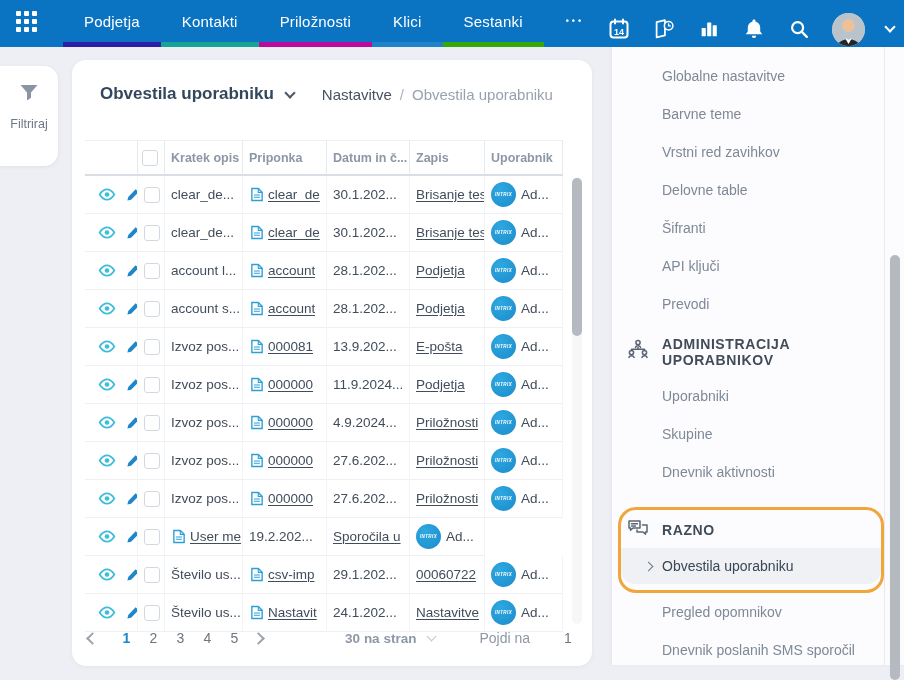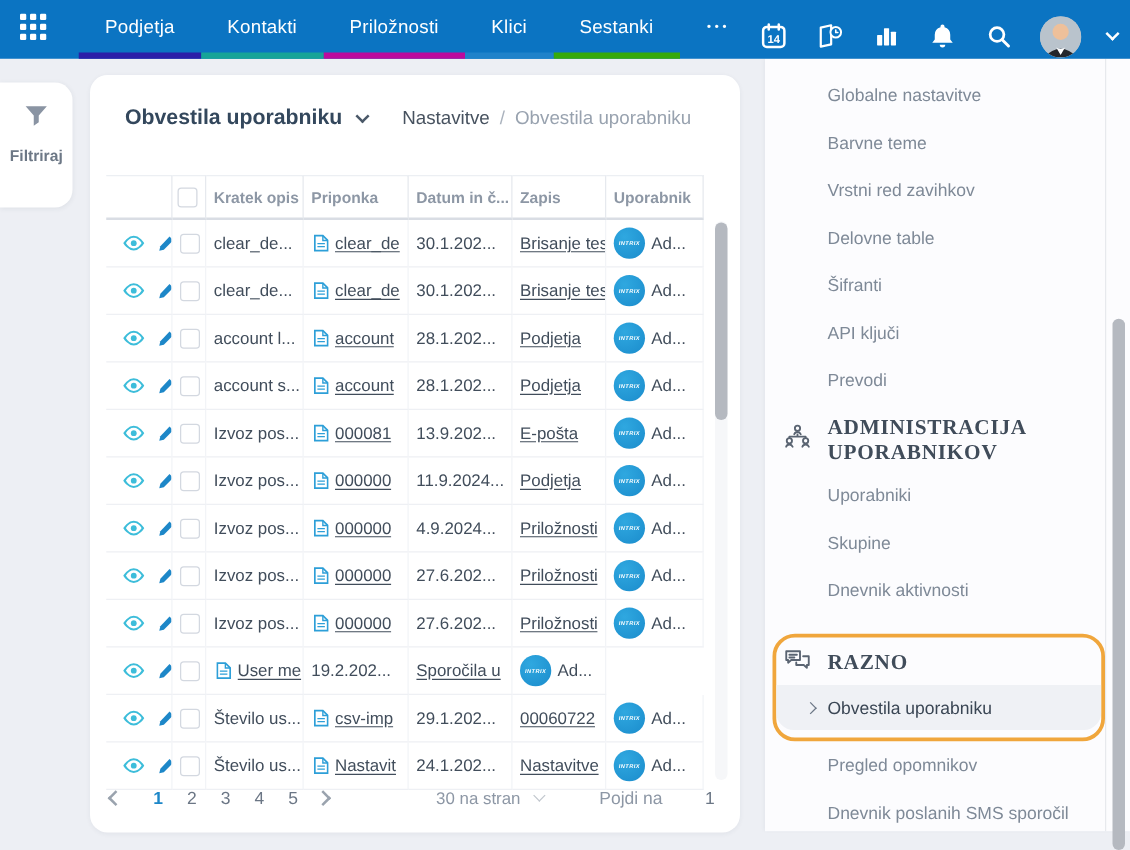--- a/index.html
+++ b/index.html
@@ -22,21 +22,21 @@
   .topbar-right { margin-left:auto; display:flex; align-items:center; gap:21px; padding:16px 10px 5px 0; }
   .tb-ic { width:24px; height:24px; display:flex; align-items:center; justify-content:center; cursor:pointer; }
   .avatar { width:33px; height:33px; border-radius:50%; overflow:hidden; cursor:pointer; background:#b9c3cc; }
   .chev { display:inline-block; width:8px; height:8px; border-right:2px solid #fff;
     border-bottom:2px solid #fff; transform:rotate(45deg); margin-top:-4px; }
 
   
   .filter-tab { position:absolute; left:0; top:66px; width:58px; height:100px; background:#fff;
     border-radius:0 14px 14px 0; box-shadow:0 1px 4px rgba(40,50,70,.07);
     display:flex; flex-direction:column; align-items:center; padding-top:17px; cursor:pointer; z-index:5; }
-  .filter-tab .lbl { margin-top:10px; font-size:12.5px; font-weight:700; color:#6d7886; }
+  .filter-tab .lbl { margin-top:10px; font-size:12.5px; font-weight:400; color:#6d7886; }
 
   
   .card { position:absolute; left:72px; top:60px; width:520px; height:606px; background:#fff;
     border-radius:14px; box-shadow:0 1px 4px rgba(40,50,70,.06); }
   .title-row { display:flex; align-items:center; padding:24px 0 0 28px; }
   .page-title { font-size:17px; font-weight:700; color:#33475c; }
   .title-chev { width:8px; height:8px; border-right:2px solid #4a5868; border-bottom:2px solid #4a5868;
     transform:rotate(45deg); margin:-3px 0 0 12px; cursor:pointer; }
   .breadcrumb { margin-left:28px; font-size:15px; display:flex; gap:8px; align-items:center; white-space:nowrap; }
   .bc-parent { color:#47525f; font-weight:500; cursor:pointer; }
@@ -70,37 +70,37 @@
   .pagination { position:absolute; left:16px; right:12px; bottom:12px; height:32px;
     display:flex; align-items:center; font-size:14px; color:#6b7685; }
   .pg-arrow { width:9px; height:9px; border-right:2px solid #9aa3ae; border-bottom:2px solid #9aa3ae;
     cursor:pointer; flex:0 0 auto; }
   .pg-prev { transform:rotate(135deg); margin-right:16px; }
   .pg-next { transform:rotate(-45deg); margin-left:6px; }
   .pages { display:flex; }
   .pg { width:27px; height:26px; display:flex; align-items:center; justify-content:center; cursor:pointer; }
   .pg.active { color:#1d87c8; font-weight:600; }
   .per-page { margin-left:auto; display:flex; align-items:center; gap:12px; color:#8d97a5;
-    font-size:13.5px; cursor:pointer; }
+    font-size:13.5px; cursor:pointer;font-weight:bold; }
   .pp-chev { width:7px; height:7px; border-right:1.6px solid #c0c6cd; border-bottom:1.6px solid #c0c6cd;
     transform:rotate(45deg); margin-top:-3px; }
   .goto { display:flex; align-items:center; gap:26px; margin-left:44px; color:#8d97a5; font-size:14px; }
   .goto-input { width:24px; border:none; outline:none; font-size:14px; color:#6b7685;
     font-family:"Liberation Sans",sans-serif; text-align:center; background:transparent; }
 
   
   .panel { position:absolute; left:612px; top:47px; width:292px; bottom:15px; background:#fcfcfe;
     box-shadow:-1px 0 3px rgba(40,50,70,.05); }
   .side-list { list-style:none; }
   .side-list.top { margin-top:10px; }
   .side-list.mid { margin-top:10px; }
   .side-item { height:38px; display:flex; align-items:center; padding-left:50px; font-size:14px;
     color:#7e8997; cursor:pointer; white-space:nowrap; }
   .side-section { display:flex; align-items:center; padding-left:14px; height:30px; margin-top:14px; }
-  .sec-label { margin-left:12px; font-size:17px; font-weight:700; color:#404c5a; letter-spacing:.6px;font-family:Liberation Serif, serif; }
+  .sec-label { margin-left:12px; font-size:14px; font-weight:700; color:#404c5a; letter-spacing:.6px; }
   .orange-box { margin:16px 0 0 6px; width:266px; height:86px; border:3px solid #f0a63c;
     border-radius:18px; padding-top:8px; overflow:hidden; }
   .orange-box .side-section { margin-top:0; height:24px; padding-left:5px; }
   .side-selected { margin-top:6px; height:36px; background:#eff1f5; border-radius:0 0 14px 14px;
     display:flex; align-items:center; padding-left:24px; font-size:14px; color:#3a4654; cursor:pointer; }
   .chev-right { width:7px; height:7px; border-right:1.8px solid #6b7685; border-bottom:1.8px solid #6b7685;
     transform:rotate(-45deg); margin-right:10px; flex:0 0 auto; }
   .panel-divider { position:absolute; top:0; bottom:0; left:272px; width:1px; background:#e7e9ed; }
   .panel-thumb { position:absolute; left:278px; top:208px; width:10px; height:425px;
     background:#b5b9c0; border-radius:5px; cursor:grab; }

